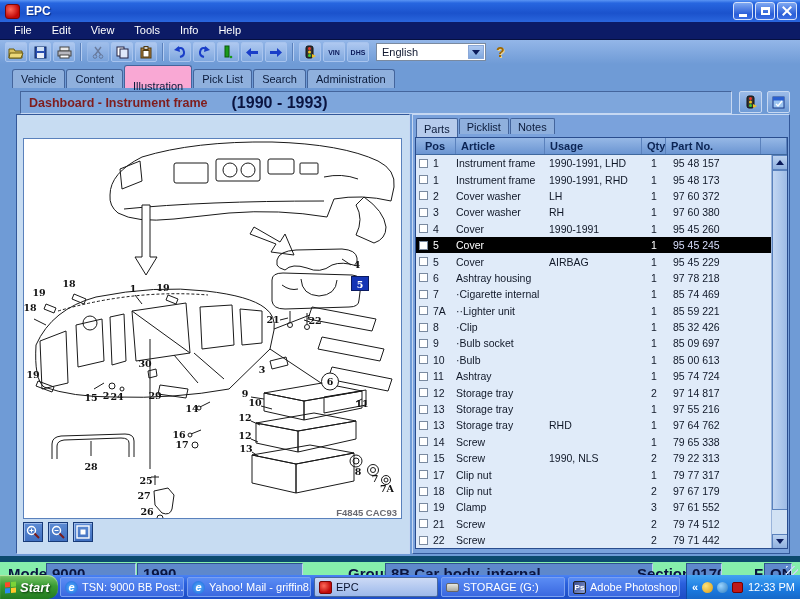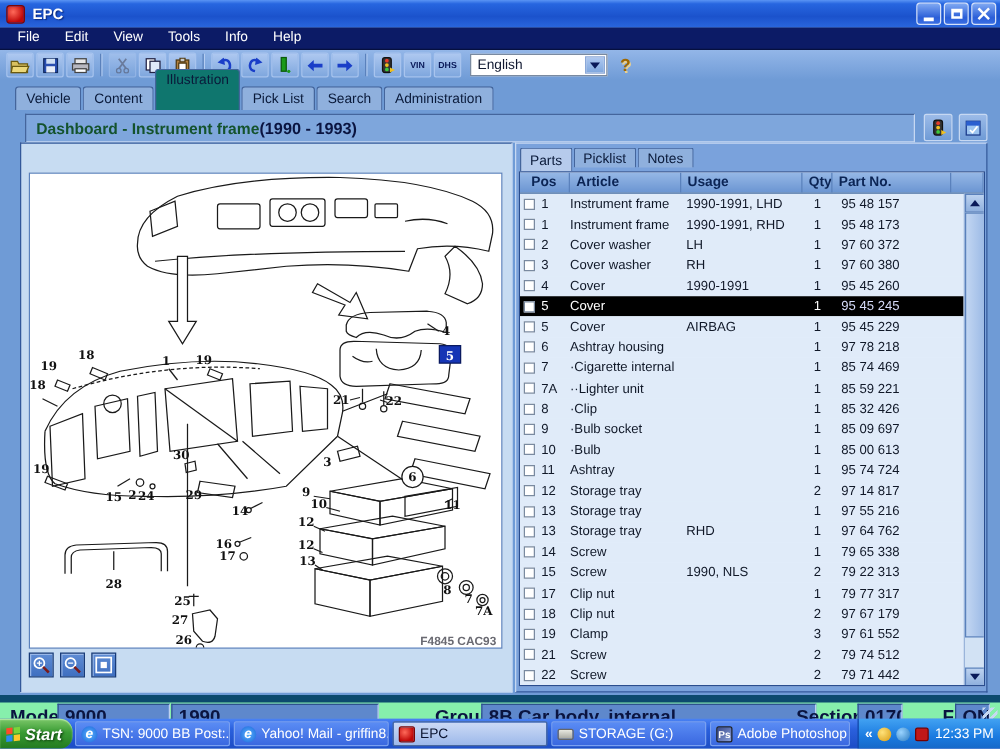--- a/index.html
+++ b/index.html
@@ -40,27 +40,27 @@
     font-size:11px; color:#101830; padding-left:5px; margin-left:6px; position:relative; flex:0 0 auto;}
   .lang-arrow { position:absolute; right:1px; top:1px; bottom:1px; width:16px;
     background:linear-gradient(180deg,#aec8f0,#7fa7de); border:1px solid #8aa8d8; display:flex; align-items:center; justify-content:center; }
   .tri-down { width:0; height:0; border-left:4px solid transparent; border-right:4px solid transparent; border-top:5px solid #0a1a5a; }
   .help-q { font-size:14px; font-weight:bold; color:#a06800; margin-left:10px; text-shadow:1px 1px 0 #e8d090; }
 
   
   .tabstrip { position:absolute; left:0; top:64px; width:800px; height:24px; display:flex; align-items:flex-end; padding-left:12px; }
   .tab { background:#8fb0dd; border:1px solid #44659c; border-bottom:none; border-radius:3px 3px 0 0;
     font-size:11px; color:#0a1a3a; padding:3px 8px; margin-right:1px; height:19px; white-space:nowrap; }
-  .tab.active { background:#0f766e; height:33px; padding-top:2px; z-index:2; }
+  .tab.active { background:#f9a8d4; height:23px; padding-top:14px; z-index:2; }
 
   
   .heading { position:absolute; left:20px; top:91px; width:712px; height:23px; background:#7ea6dc;
     border:1px solid; border-color:#44659c #c6d8f2 #c6d8f2 #44659c; display:flex; align-items:center; }
-  .heading-title { font-weight:bold; font-size:12.5px; color:#14532d; padding-left:8px; white-space:pre; }
-  .heading-years { font-weight:bold; font-size:13px; color:#0a1440; }
+  .heading-title { font-weight:bold; font-size:12.5px; color:#7f1d1d; padding-left:8px; white-space:pre; }
+  .heading-years { font-weight:bold; font-size:16px; color:#0a1440; margin-left:24px; }
   .hd-btn { position:absolute; top:91px; width:23px; height:22px; border:1px solid #c6d8f2; border-radius:2px;
     background:linear-gradient(180deg,#9cbbe8,#6f9bd6); display:flex; align-items:center; justify-content:center; }
 
   
   .illus-panel { position:absolute; left:16px; top:114px; width:394px; height:440px;
     background:#c7dcf2; border:1px solid; border-color:#33589a #c6d8f2 #c6d8f2 #33589a; }
   .canvas { position:absolute; left:6px; top:23px; width:379px; height:381px; background:#fff; border:1px solid #5a81bc; }
   .canvas svg { display:block; width:377px; height:379px; }
   .zoomrow { position:absolute; left:6px; top:407px; display:flex; gap:5px; }
   .zoom-btn { width:20px; height:20px; background:linear-gradient(180deg,#5e8cd4,#3f6fc0); border:1px solid #173a78;

